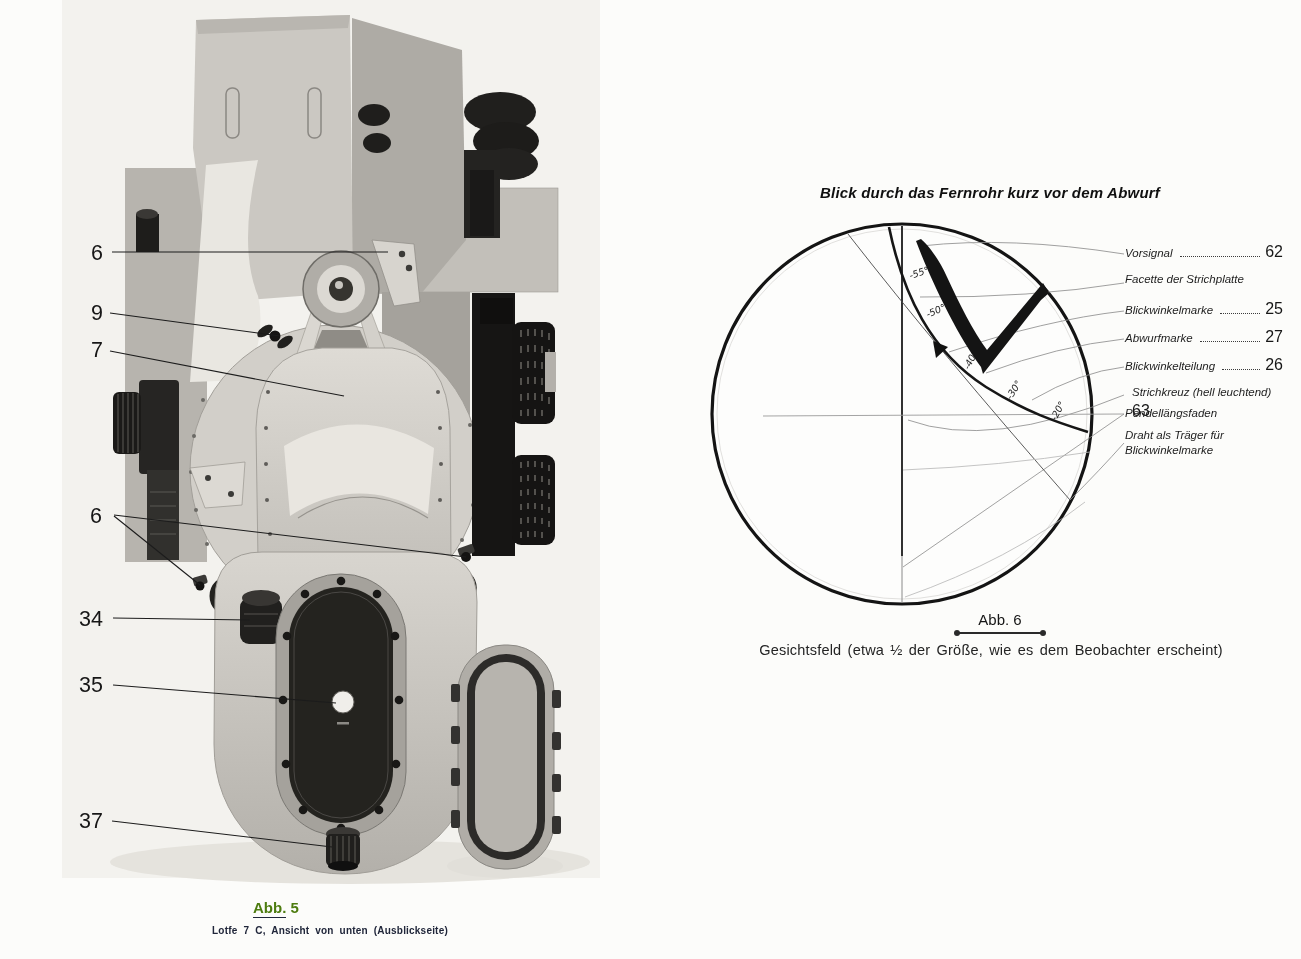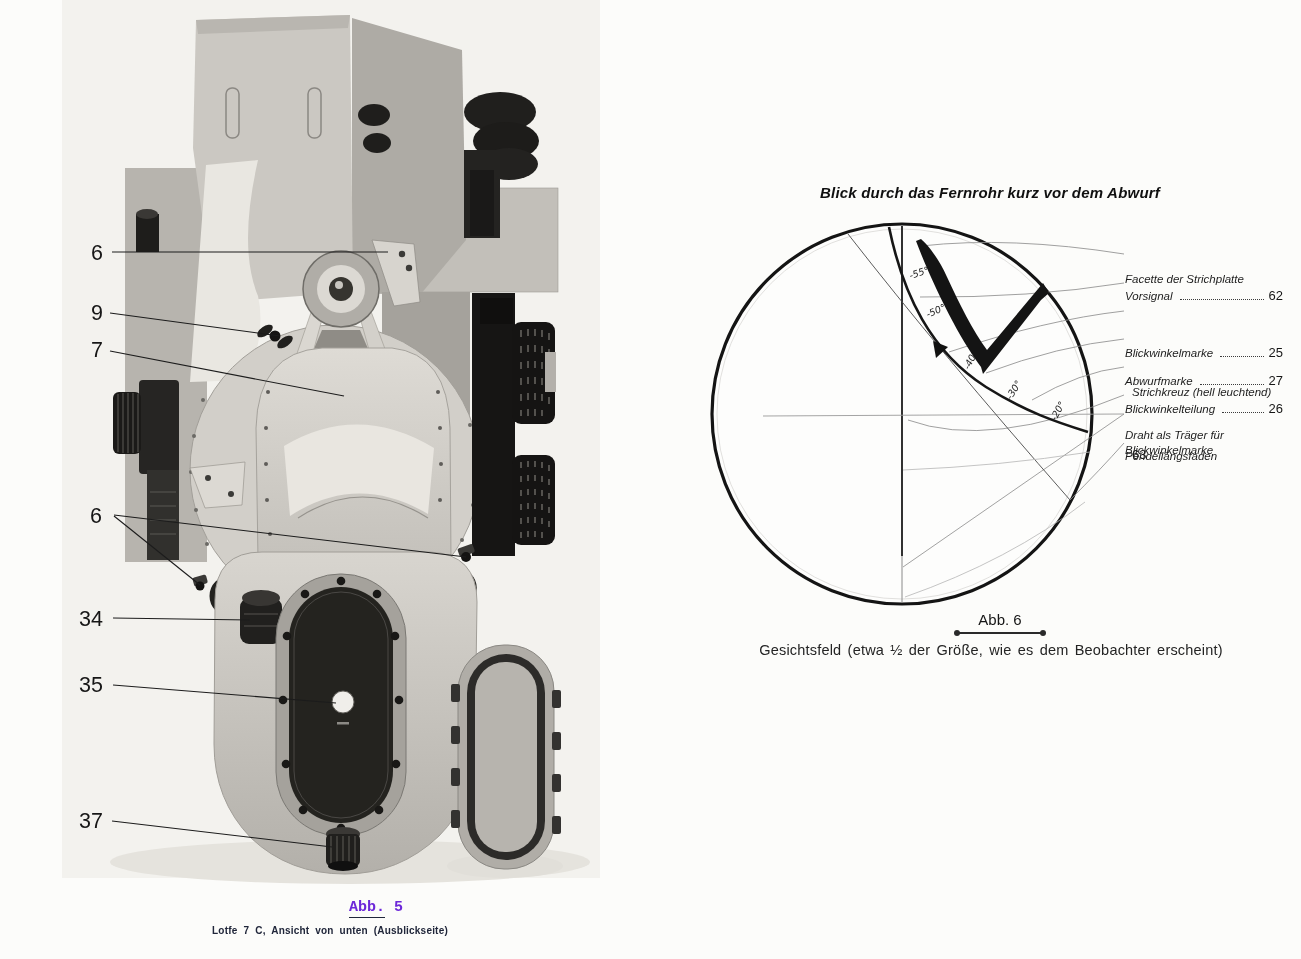--- a/index.html
+++ b/index.html
@@ -7,30 +7,30 @@
         font-family:"Liberation Sans",sans-serif;color:#1a1a1a;}
   .abs{position:absolute;}
   
   .fig6-title{left:770px;top:184px;width:440px;text-align:center;
     font-size:15px;font-weight:bold;font-style:italic;color:#101010;letter-spacing:.2px;}
   .legend-row{left:1125px;width:158px;display:flex;align-items:baseline;
     font-size:11.5px;font-style:italic;color:#1d1d1d;line-height:15px;}
   .legend-row .name{white-space:pre-line;}
   .legend-row .spacer{flex:1;margin:0 5px 3px 7px;}
   .legend-row.lead-dots .spacer{border-bottom:1.6px dotted #3c3c3c;}
-  .legend-row .num{font-style:normal;font-size:13px;color:#161616;margin-top:44px;}
+  .legend-row .num{font-style:normal;font-size:16px;color:#161616;}
   .fig6-ref{left:940px;top:611px;width:120px;text-align:center;font-size:15px;color:#161616;}
   .fig6-ref-line{position:relative;width:88px;height:2px;background:#2a2a2a;margin:4px auto 0 auto;}
   .fig6-ref-line::before,.fig6-ref-line::after{content:"";position:absolute;top:-2px;width:6px;height:6px;
     border-radius:50%;background:#2a2a2a;}
   .fig6-ref-line::before{left:-2px;} .fig6-ref-line::after{right:-2px;}
   .fig6-caption{left:745px;top:642px;width:492px;text-align:center;font-size:14.5px;color:#242424;
     letter-spacing:.2px;word-spacing:2px;}
   
-  .fig5-ref{left:253px;top:899px;width:150px;text-align:right;font-size:15px;font-weight:bold;color:#6d28d9;font-family:Liberation Mono, monospace;}
+  .fig5-ref{left:253px;top:899px;width:150px;text-align:left;font-size:15px;font-weight:bold;color:#4d7c0f;}
   .fig5-ref .u{border-bottom:1.6px solid #20263a;padding-bottom:1px;}
   .fig5-caption{left:125px;top:925px;width:410px;text-align:center;font-size:10px;font-weight:bold;
     color:#20263a;word-spacing:3px;letter-spacing:.2px;}
 </style>
 </head>
 <body>
 
 <div class="page">
 
   <svg class="abs" style="left:40px;top:0;" width="580" height="890" viewBox="40 0 580 890">

